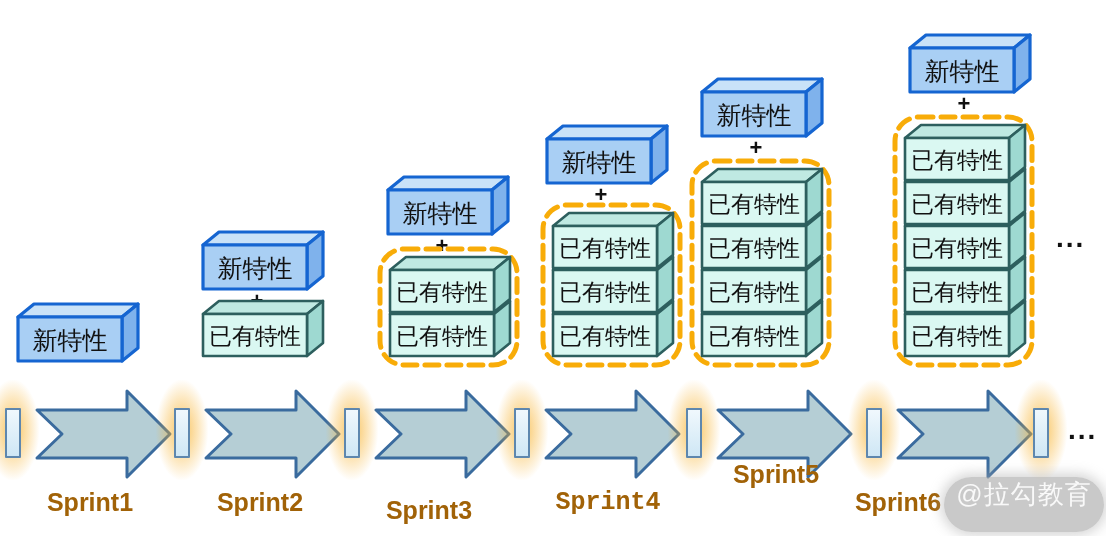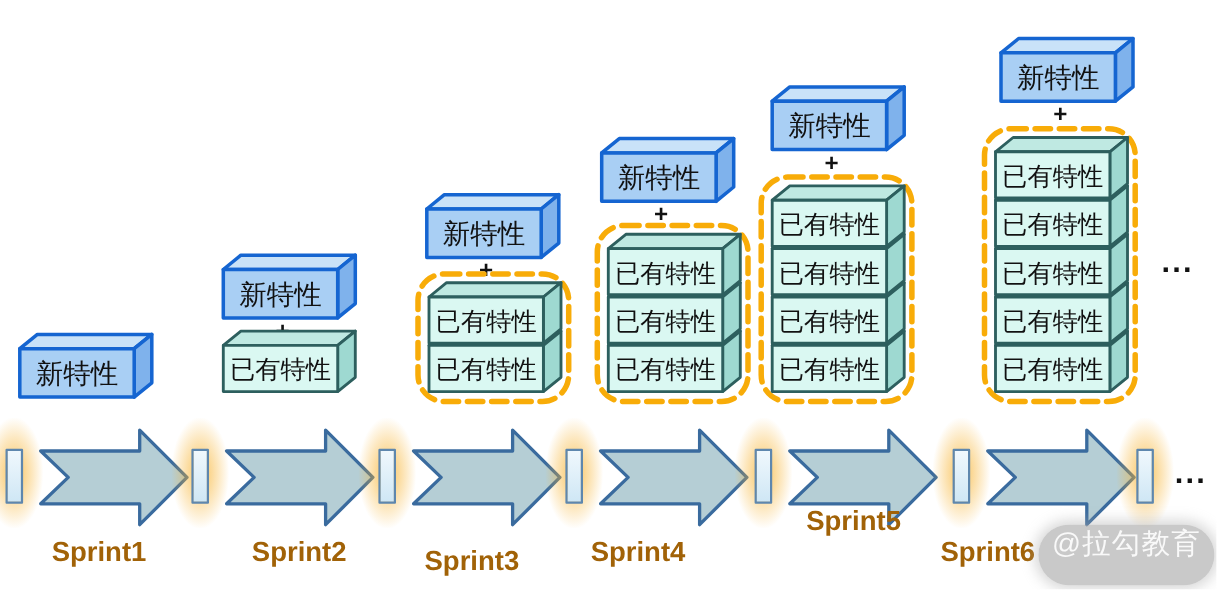--- a/index.html
+++ b/index.html
@@ -63,21 +63,21 @@
       <div class="plus" style="left:237px;top:291px;">+</div>
       <svg width="126" height="61" viewBox="-3 -3 126 61" style="left: 200px; top: 298px;">
         <polygon points="0,13 16,0 120,0 104,13" fill="#BFE9E2" stroke="#2D5F5E" stroke-width="2.6" stroke-linejoin="round"></polygon>
         <polygon points="104,13 120,0 120,42 104,55" fill="#9ED9D1" stroke="#2D5F5E" stroke-width="2.6" stroke-linejoin="round"></polygon>
         <polygon points="0,13 104,13 104,55 0,55" fill="#DAF8F2" stroke="#2D5F5E" stroke-width="2.6" stroke-linejoin="round"></polygon>
         <text x="52" y="35" text-anchor="middle" dominant-baseline="central" fill="#111111" font-size="23">已有特性</text>
       </svg>
       <svg width="134" height="88" viewBox="0 0 134 88" style="left: 206px; top: 390px;">
         <polygon points="0,20 90,20 90,1 133,44 90,87 90,68 0,68 25,44" fill="#B5CED5" stroke="#3A6B9E" stroke-width="3" stroke-linejoin="round"></polygon>
       </svg>
-      <div class="sprint-label" style="left:202px;top:488px;">Sprint2</div>
+      <div class="sprint-label" style="left:190px;top:488px;">Sprint2</div>
       <svg width="126" height="63" viewBox="-3 -3 126 63" style="left: 385px; top: 174px;">
         <polygon points="0,13 16,0 120,0 104,13" fill="#C9E2F8" stroke="#1565D1" stroke-width="3.2" stroke-linejoin="round"></polygon>
         <polygon points="104,13 120,0 120,44 104,57" fill="#7FB2EC" stroke="#1565D1" stroke-width="3.2" stroke-linejoin="round"></polygon>
         <polygon points="0,13 104,13 104,57 0,57" fill="#A9CFF4" stroke="#1565D1" stroke-width="3.2" stroke-linejoin="round"></polygon>
         <text x="52" y="36" text-anchor="middle" dominant-baseline="central" fill="#111111" font-size="25">新特性</text>
       </svg>
       <div class="plus" style="left:422px;top:236px;">+</div>
       <svg width="143" height="122" style="left: 377px; top: 246px;">
         <rect x="3" y="3" width="137" height="116" rx="24" fill="none" stroke="#F8AC08" stroke-width="5" stroke-dasharray="14 8" stroke-linecap="round"></rect>
       </svg>
@@ -121,21 +121,21 @@
       </svg>
       <svg width="126" height="61" viewBox="-3 -3 126 61" style="left: 550px; top: 210px;">
         <polygon points="0,13 16,0 120,0 104,13" fill="#BFE9E2" stroke="#2D5F5E" stroke-width="2.6" stroke-linejoin="round"></polygon>
         <polygon points="104,13 120,0 120,42 104,55" fill="#9ED9D1" stroke="#2D5F5E" stroke-width="2.6" stroke-linejoin="round"></polygon>
         <polygon points="0,13 104,13 104,55 0,55" fill="#DAF8F2" stroke="#2D5F5E" stroke-width="2.6" stroke-linejoin="round"></polygon>
         <text x="52" y="35" text-anchor="middle" dominant-baseline="central" fill="#111111" font-size="23">已有特性</text>
       </svg>
       <svg width="134" height="88" viewBox="0 0 134 88" style="left: 546px; top: 390px;">
         <polygon points="0,20 90,20 90,1 133,44 90,87 90,68 0,68 25,44" fill="#B5CED5" stroke="#3A6B9E" stroke-width="3" stroke-linejoin="round"></polygon>
       </svg>
-      <div class="sprint-label" style="left:510px;top:488px;">Sprint4</div>
+      <div class="sprint-label" style="left:538px;top:488px;font-family:Liberation Mono, monospace;">Sprint4</div>
       <svg width="126" height="63" viewBox="-3 -3 126 63" style="left: 699px; top: 76px;">
         <polygon points="0,13 16,0 120,0 104,13" fill="#C9E2F8" stroke="#1565D1" stroke-width="3.2" stroke-linejoin="round"></polygon>
         <polygon points="104,13 120,0 120,44 104,57" fill="#7FB2EC" stroke="#1565D1" stroke-width="3.2" stroke-linejoin="round"></polygon>
         <polygon points="0,13 104,13 104,57 0,57" fill="#A9CFF4" stroke="#1565D1" stroke-width="3.2" stroke-linejoin="round"></polygon>
         <text x="52" y="36" text-anchor="middle" dominant-baseline="central" fill="#111111" font-size="25">新特性</text>
       </svg>
       <div class="plus" style="left:736px;top:138px;">+</div>
       <svg width="143" height="210" style="left: 689px; top: 158px;">
         <rect x="3" y="3" width="137" height="204" rx="24" fill="none" stroke="#F8AC08" stroke-width="5" stroke-dasharray="14 8" stroke-linecap="round"></rect>
       </svg>

